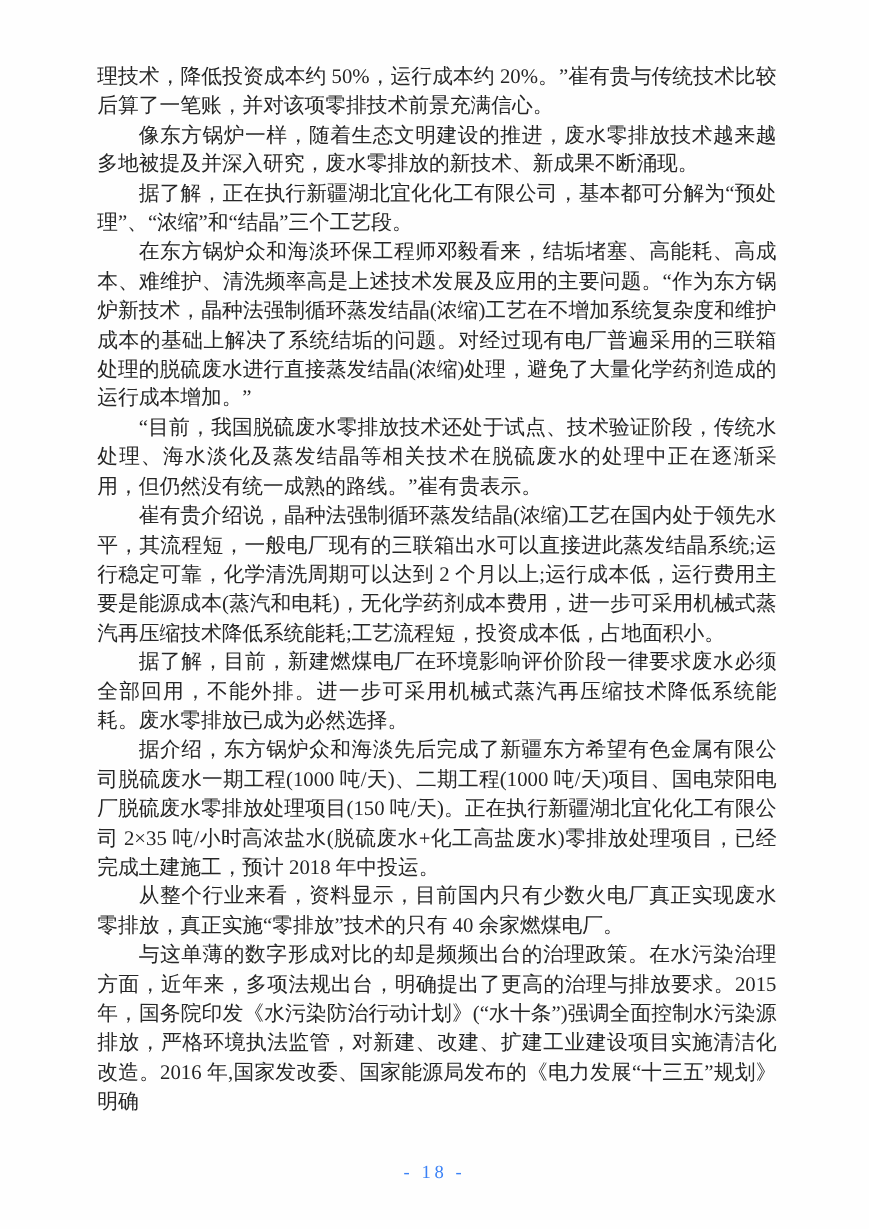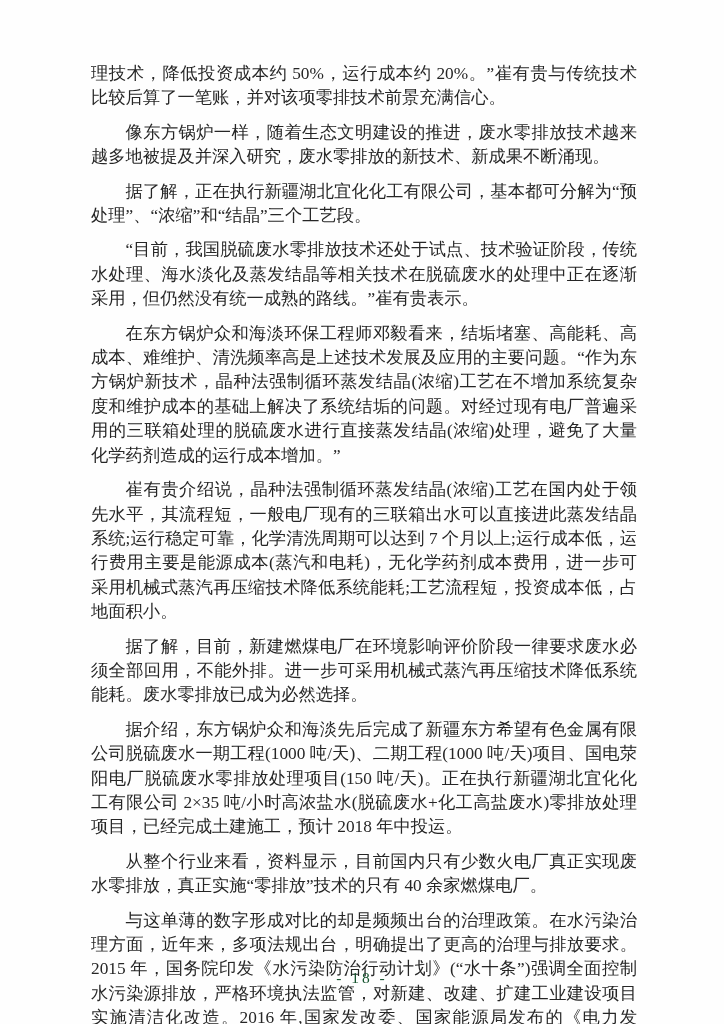--- a/index.html
+++ b/index.html
@@ -20,48 +20,48 @@
     position: absolute;
     left: 81px;
     top: 52px;
     width: 566px;
     font-size: 17.3px;
     line-height: 24.4px;
     text-align: justify;
     text-justify: inter-ideograph;
   }
   .content p {
-    margin: 10px;
+    margin: 0;
     padding: 0;
     text-indent: 2em;
   }
   .content p.first {
     text-indent: 0;
   }
   .page-number {
     position: absolute;
     top: 969px;
     left: 0;
     width: 100%;
     text-align: center;
     font-size: 15.5px;
     letter-spacing: 3px;
-    color: #14532d;
+    color: #3b82f6;
   }
 </style>
 </head>
 <body>
 
 <div class="page">
   <div class="content">
     <p class="first">理技术，降低投资成本约 50%，运行成本约 20%。”崔有贵与传统技术比较后算了一笔账，并对该项零排技术前景充满信心。</p>
     <p>像东方锅炉一样，随着生态文明建设的推进，废水零排放技术越来越多地被提及并深入研究，废水零排放的新技术、新成果不断涌现。</p>
     <p>据了解，正在执行新疆湖北宜化化工有限公司，基本都可分解为“预处理”、“浓缩”和“结晶”三个工艺段。</p>
+    <p>在东方锅炉众和海淡环保工程师邓毅看来，结垢堵塞、高能耗、高成本、难维护、清洗频率高是上述技术发展及应用的主要问题。“作为东方锅炉新技术，晶种法强制循环蒸发结晶(浓缩)工艺在不增加系统复杂度和维护成本的基础上解决了系统结垢的问题。对经过现有电厂普遍采用的三联箱处理的脱硫废水进行直接蒸发结晶(浓缩)处理，避免了大量化学药剂造成的运行成本增加。”</p>
     <p>“目前，我国脱硫废水零排放技术还处于试点、技术验证阶段，传统水处理、海水淡化及蒸发结晶等相关技术在脱硫废水的处理中正在逐渐采用，但仍然没有统一成熟的路线。”崔有贵表示。</p>
-    <p>在东方锅炉众和海淡环保工程师邓毅看来，结垢堵塞、高能耗、高成本、难维护、清洗频率高是上述技术发展及应用的主要问题。“作为东方锅炉新技术，晶种法强制循环蒸发结晶(浓缩)工艺在不增加系统复杂度和维护成本的基础上解决了系统结垢的问题。对经过现有电厂普遍采用的三联箱处理的脱硫废水进行直接蒸发结晶(浓缩)处理，避免了大量化学药剂造成的运行成本增加。”</p>
-    <p>崔有贵介绍说，晶种法强制循环蒸发结晶(浓缩)工艺在国内处于领先水平，其流程短，一般电厂现有的三联箱出水可以直接进此蒸发结晶系统;运行稳定可靠，化学清洗周期可以达到 7 个月以上;运行成本低，运行费用主要是能源成本(蒸汽和电耗)，无化学药剂成本费用，进一步可采用机械式蒸汽再压缩技术降低系统能耗;工艺流程短，投资成本低，占地面积小。</p>
+    <p>崔有贵介绍说，晶种法强制循环蒸发结晶(浓缩)工艺在国内处于领先水平，其流程短，一般电厂现有的三联箱出水可以直接进此蒸发结晶系统;运行稳定可靠，化学清洗周期可以达到 2 个月以上;运行成本低，运行费用主要是能源成本(蒸汽和电耗)，无化学药剂成本费用，进一步可采用机械式蒸汽再压缩技术降低系统能耗;工艺流程短，投资成本低，占地面积小。</p>
     <p>据了解，目前，新建燃煤电厂在环境影响评价阶段一律要求废水必须全部回用，不能外排。进一步可采用机械式蒸汽再压缩技术降低系统能耗。废水零排放已成为必然选择。</p>
     <p>据介绍，东方锅炉众和海淡先后完成了新疆东方希望有色金属有限公司脱硫废水一期工程(1000 吨/天)、二期工程(1000 吨/天)项目、国电荥阳电厂脱硫废水零排放处理项目(150 吨/天)。正在执行新疆湖北宜化化工有限公司 2×35 吨/小时高浓盐水(脱硫废水+化工高盐废水)零排放处理项目，已经完成土建施工，预计 2018 年中投运。</p>
     <p>从整个行业来看，资料显示，目前国内只有少数火电厂真正实现废水零排放，真正实施“零排放”技术的只有 40 余家燃煤电厂。</p>
     <p>与这单薄的数字形成对比的却是频频出台的治理政策。在水污染治理方面，近年来，多项法规出台，明确提出了更高的治理与排放要求。2015 年，国务院印发《水污染防治行动计划》(“水十条”)强调全面控制水污染源排放，严格环境执法监管，对新建、改建、扩建工业建设项目实施清洁化改造。2016 年,国家发改委、国家能源局发布的《电力发展“十三五”规划》明确</p>
   </div>
   <div class="page-number">- 18 -</div>
 </div>
 
 </body></html>

